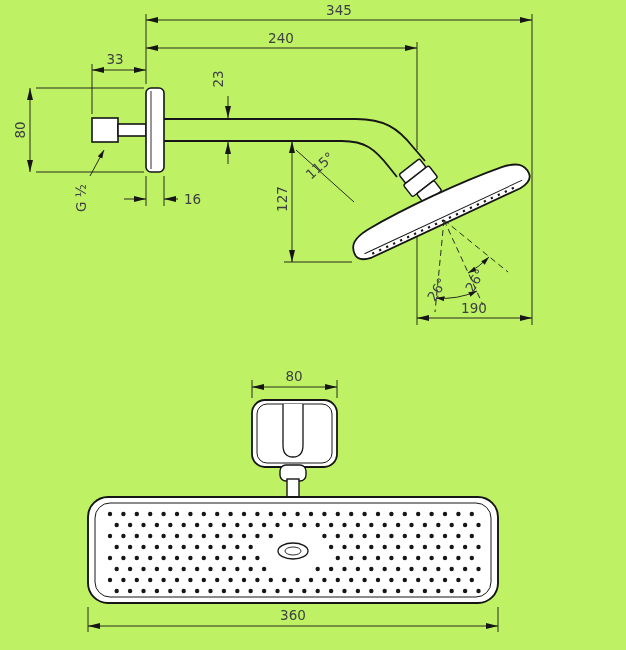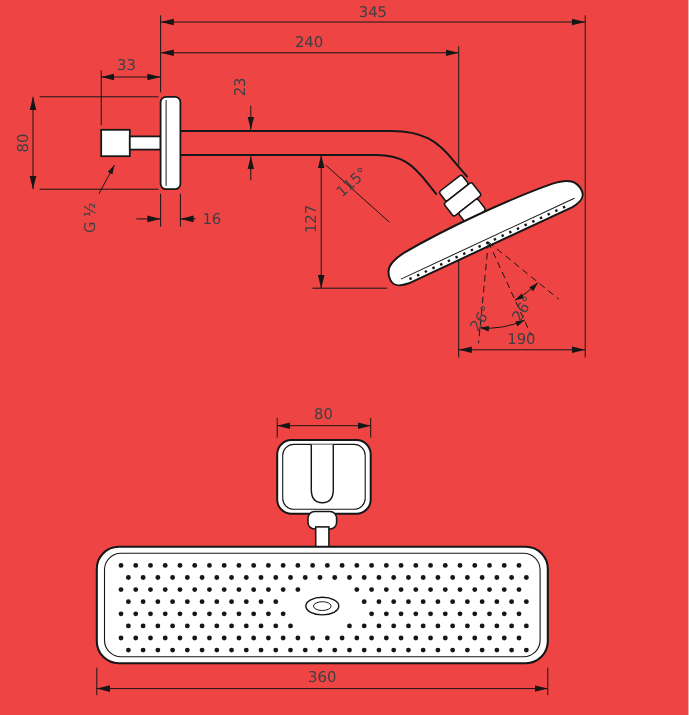--- a/index.html
+++ b/index.html
@@ -1,16 +1,16 @@
 <!DOCTYPE html>
 <html><head>
 <meta charset="utf-8">
 <style>
   html,body{margin:0;padding:0;background:#ffffff;}
-  .stage{width:626px;height:650px;background:#ef4444;position:relative;font-family:"DejaVu Sans",sans-serif;}
+  .stage{width:626px;height:650px;background:#bef264;position:relative;font-family:"DejaVu Sans",sans-serif;}
   svg{display:block;}
   .dim-text{font-family:"DejaVu Sans","Liberation Sans",sans-serif;font-size:13.5px;fill:#3c4043;}
   .outline{stroke:#161616;fill:#ffffff;}
   .edge{stroke:#161616;fill:none;}
   .thin{stroke:#161616;fill:none;stroke-width:0.9;}
 </style>
 </head>
 <body>
 
 <div class="stage">

